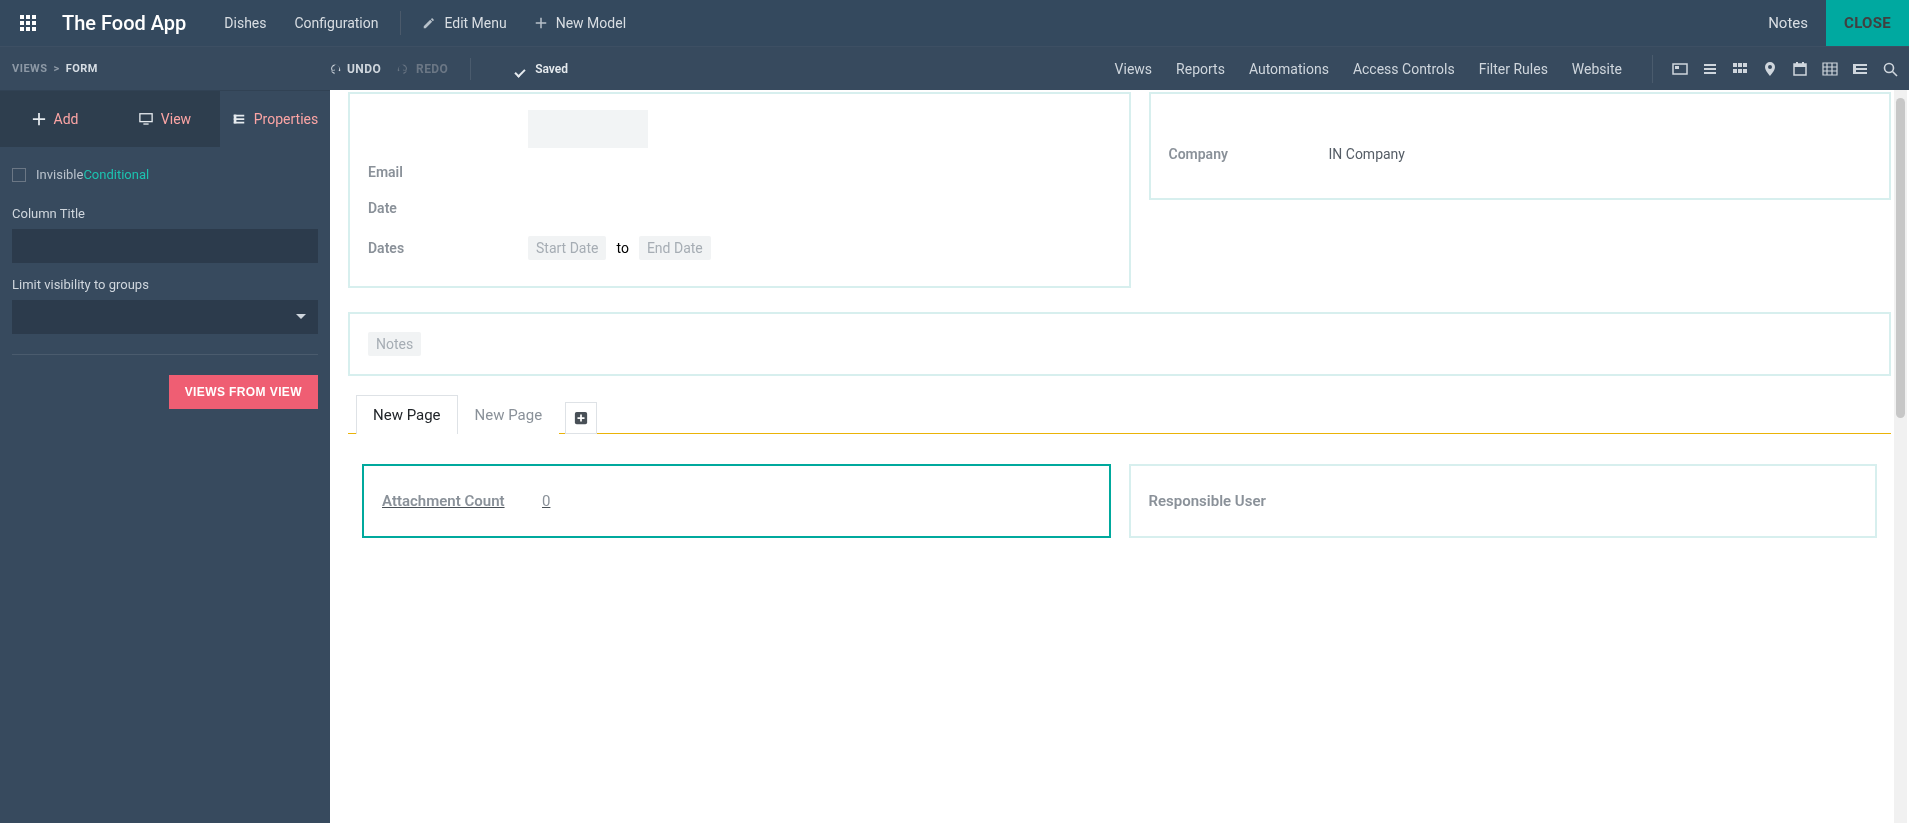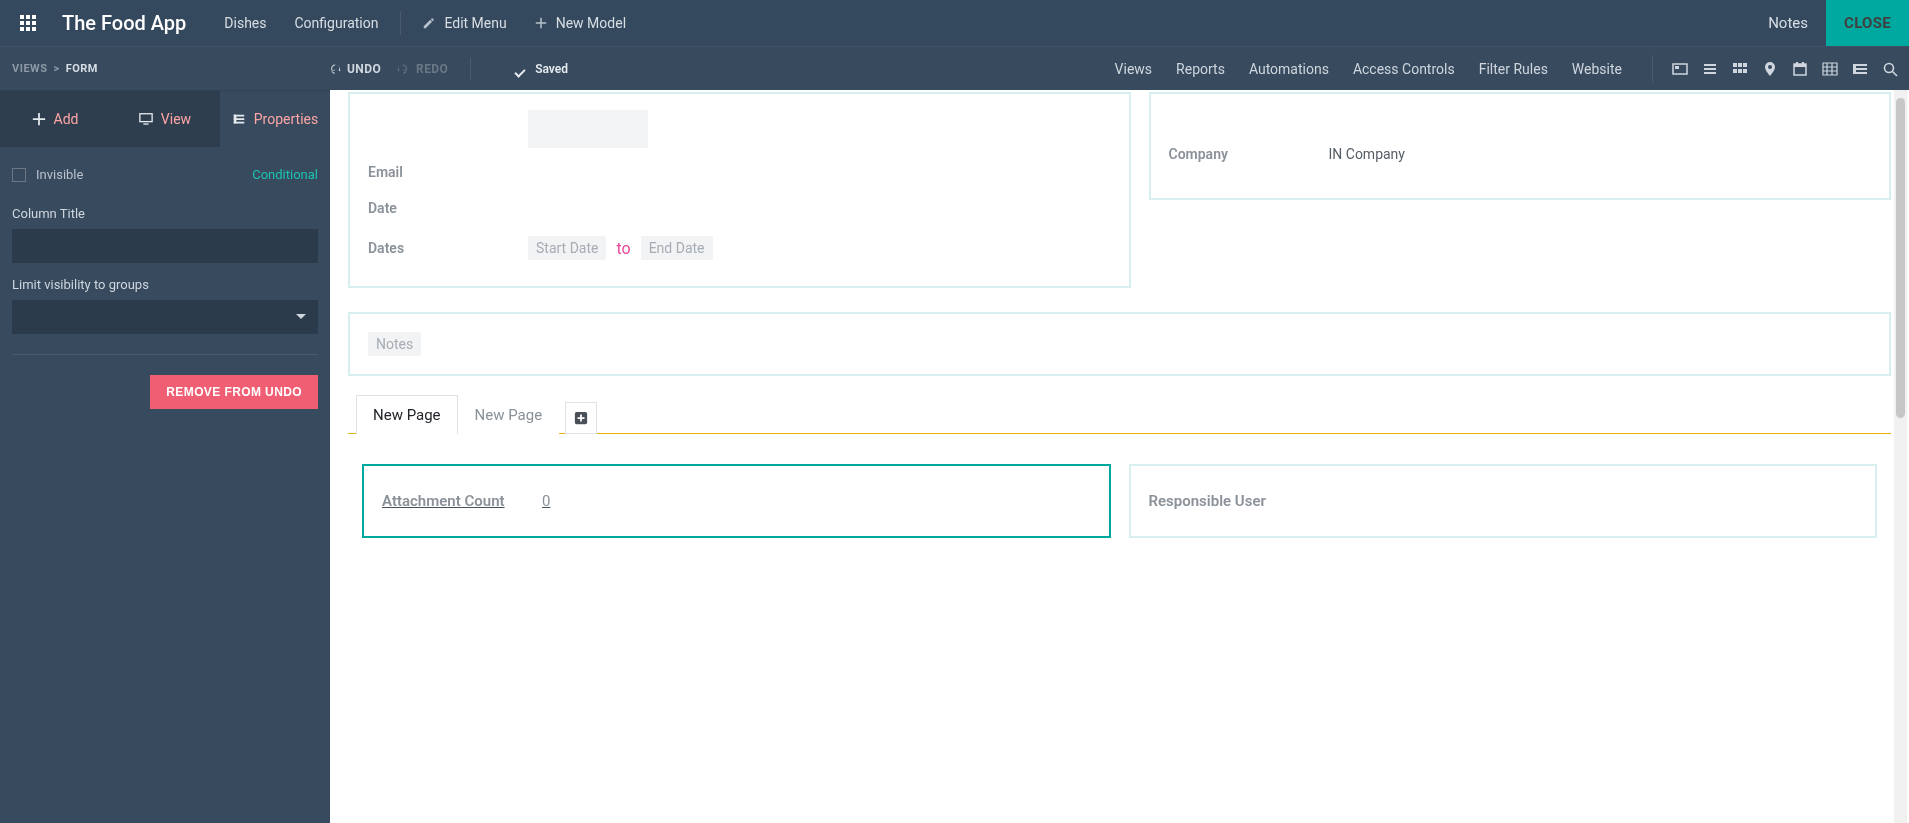--- a/index.html
+++ b/index.html
@@ -174,23 +174,22 @@
     background:#374a5e;
   }
   .panel-tab svg { width:14px; height:14px; fill:#e6ebef; }
   .panel-tab:not(.active) { background:#2c3b4c; }
 
   .panel-body {
     padding: 16px 12px;
     font-size:13px;
   }
   .inv-row {
-    display:flex; align-items:center; justify-content:space-between;
+    display:flex; align-items:center; 
     padding: 4px 0 10px 0;
-    gap: 47px;
   }
   .chk {
     display:flex; align-items:center; gap:10px;
     color:#b9c2cc;
   }
   .chk-box {
     width:14px; height:14px; border:1px solid #6b7785; background:transparent;
   }
   .conditional {
     color:#25c3b6;
@@ -271,21 +270,21 @@
     position:relative;
   }
 
   .daterange {
     display:flex; align-items:center; gap:10px;
   }
   .pill {
     background:#f1f3f4; color:#a6adb4; padding:4px 8px; font-size:14px;
     border-radius:2px;
   }
-  .to { color:#ec4899; font-size:16px; }
+  .to { color:#000000; font-size:14px; }
 
   .notes-section {
     border:2px solid #d7efee;
     padding:18px;
     margin-bottom:18px;
   }
   .notes-ph {
     display:inline-block;
     background:#f1f3f4; color:#a6adb4;
     padding:4px 8px; font-size:14px;
@@ -543,21 +542,21 @@
 
       <label class="field-label">Limit visibility to groups</label>
       <div class="select-wrap">
         <select class="dark-select">
           <option></option>
         </select>
       </div>
 
       <hr class="hr">
 
-      <button class="remove-btn">REMOVE FROM UNDO</button>
+      <button class="remove-btn">VIEWS FROM VIEW</button>
       <div style="clear:both"></div>
     </div>
   </div>
 
   <div class="canvas">
     <div class="canvas-inner">
 
       <div class="two-col">
         <div class="col section">
           <div class="img-ph"></div>

